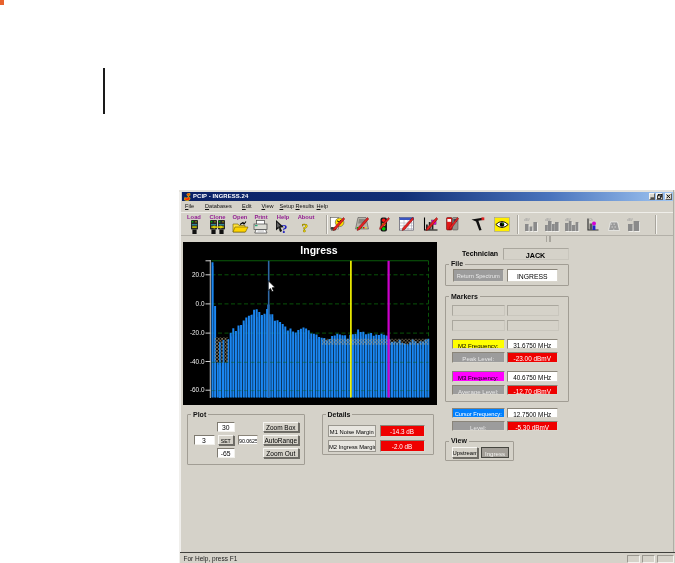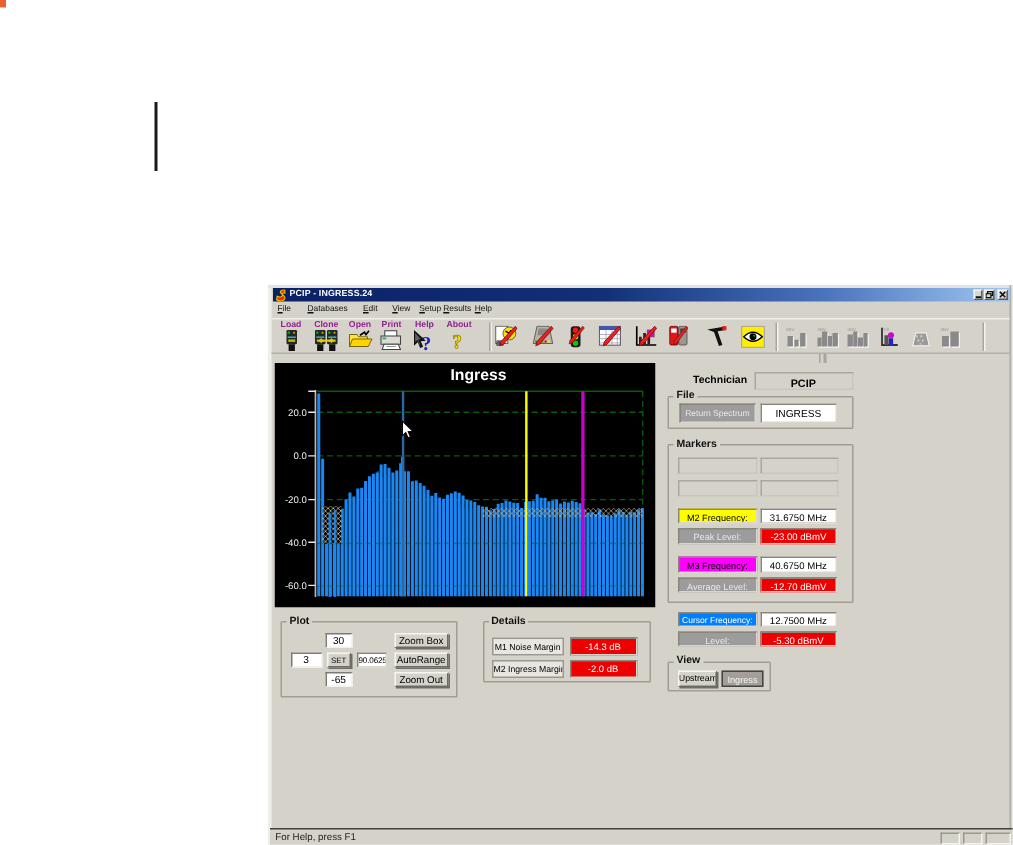--- a/index.html
+++ b/index.html
@@ -302,21 +302,21 @@
 <line x1="28.5" y1="120.3" x2="245.5" y2="120.3" opacity="0.5"></line>
 <line x1="28.5" y1="148.6" x2="245.5" y2="148.6" opacity="0.4"></line>
 </g>
 <rect x="84.3" y="62.5" width="2.2" height="93" fill="#1b87f2"></rect>
 <line x1="85.7" y1="18.8" x2="85.7" y2="155.5" stroke="#2f67a2" stroke-width="1.6"></line>
 <line x1="167.9" y1="18.8" x2="167.9" y2="155.5" stroke="#ffff00" stroke-width="1.6"></line>
 <line x1="205.6" y1="18.8" x2="205.6" y2="155.5" stroke="#cc00cc" stroke-width="2.2"></line>
 <path d="M85.3 38.8l0 9.6 2.2-2 1.5 3.4 1.6-0.7-1.5-3.3 3-0.3z" fill="#fff" stroke="#000" stroke-width="0.7"></path>
 </svg></div>
 <div class="a nw" style="left:283.0px;top:58.5px;width:40.0px;height:9.0px;font-size:7px;font-weight:bold;line-height:9px">Technician</div>
-<div class="fld efld" style="left:323.5px;top:58.0px;width:66.0px;height:12.0px;font-size:7.2px"><b style="position:relative;top:2px">PCIP</b></div>
+<div class="fld efld" style="left:323.5px;top:58.0px;width:66.0px;height:12.0px;font-size:7.2px"><b style="position:relative;top:2px">JACK</b></div>
 <div class="grp" style="left:266.0px;top:73.5px;width:123.5px;height:22.0px">
       <b>File</b>
     </div>
 <div class="fld gfld" style="left:273.5px;top:78.5px;width:51.5px;height:13.5px;font-size:5.7px"><span style="position:relative;top:3px">Return Spectrum</span></div>
 <div class="fld wfld" style="left:327.5px;top:78.5px;width:51.5px;height:13.5px;font-size:6.8px"><span style="position:relative;top:3px">INGRESS</span></div>
 <div class="grp" style="left:266.0px;top:106.0px;width:123.5px;height:106.0px">
       <b>Markers</b>
     </div>
 <div class="fld efld" style="left:272.5px;top:114.5px;width:53.0px;height:11.5px"></div>
 <div class="fld efld" style="left:327.5px;top:114.5px;width:52.0px;height:11.5px"></div>

